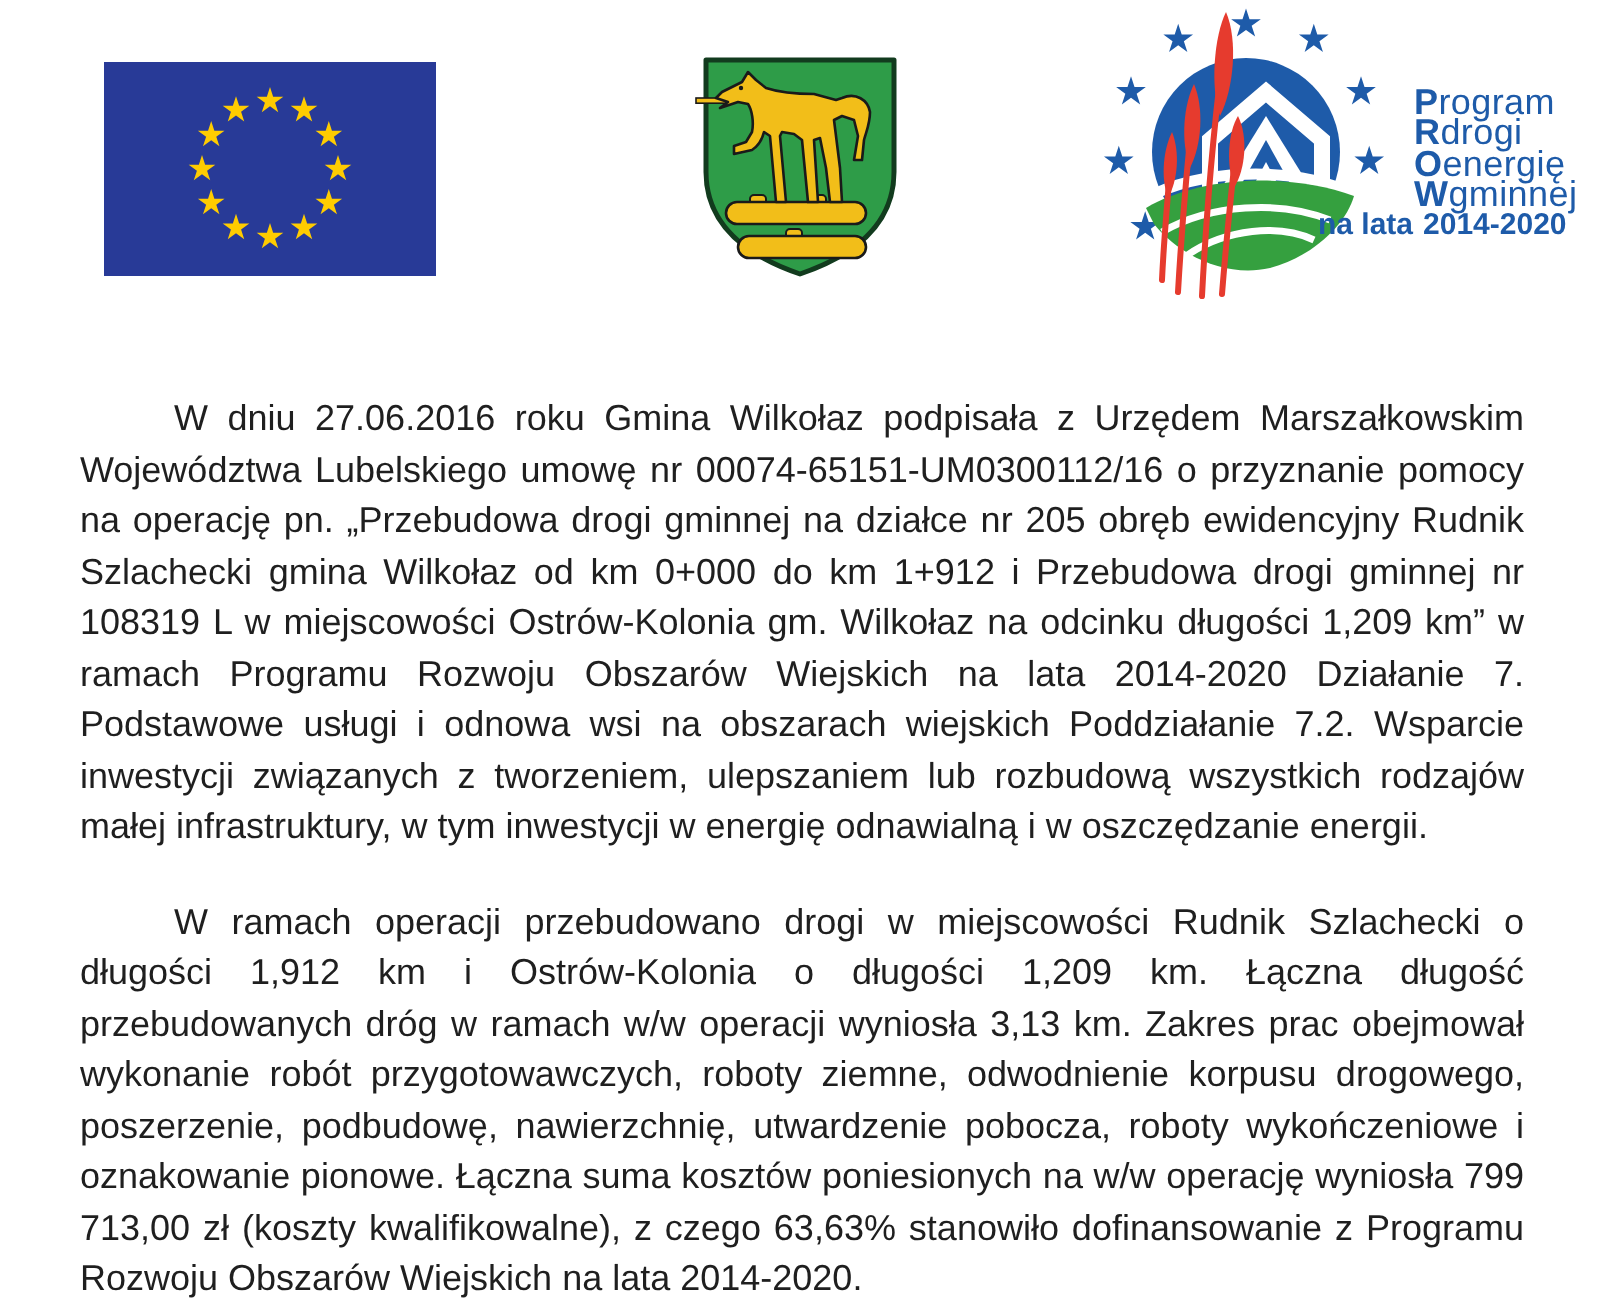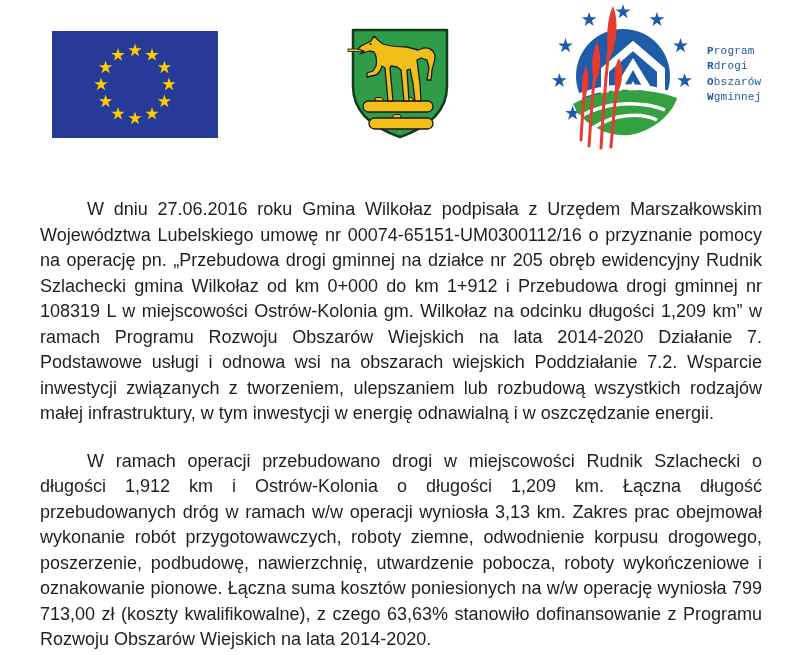--- a/index.html
+++ b/index.html
@@ -8,23 +8,22 @@
     width:799px; height:655px; position:relative; overflow:hidden;
     font-family:"Liberation Sans", sans-serif;
   }
   .logo-header { position:absolute; left:0; top:0; width:799px; height:165px; }
   .eu-flag   { position:absolute; left:52px;  top:31px; }
   .coa       { position:absolute; left:345px; top:24px; }
   .prow      { position:absolute; left:545px; top:0;   width:254px; height:155px; }
   .prow svg  { position:absolute; left:0; top:0; }
   .prow-title {
     position:absolute; left:162px; top:44px;
-    color:#1E5BA9; font-size:11px; line-height:15.4px; letter-spacing:.2px;
+    color:#1E5BA9; font-size:18px; line-height:15.4px; letter-spacing:.2px;
     white-space:nowrap;
-    font-family:Liberation Mono, monospace;
   }
   .prow-title b { font-weight:bold; }
   .prow-sub {
     position:absolute; left:114px; top:104px;
     color:#1E5BA9; font-size:15px; font-weight:600; white-space:nowrap;
   }
   .prow-sub .years { margin-left:5px; }
   .doc-body {
     position:absolute; left:40px; top:197px; width:722px;
     color:#1F1F1F; font-size:18px; line-height:25.5px;
@@ -123,22 +122,25 @@
           <path d="M68,6 C74,20 72,44 65,58 C60,44 62,18 68,6 Z"></path>
           <path d="M52,42 C57,54 56,72 50,84 C45,70 47,52 52,42 Z"></path>
           <path d="M74,58 C79,68 78,84 72,94 C68,82 69,66 74,58 Z"></path>
           <path d="M41,66 C45,76 44,90 39,99 C35,88 37,74 41,66 Z"></path>
         </g>
       </svg>
 
       <div class="prow-title">
         <div><b>P</b><span>rogram</span></div>
         <div><b>R</b><span>drogi</span></div>
-        <div><b>O</b><span>bszarów</span></div>
+        <div><b>O</b><span>energię</span></div>
         <div><b>W</b><span>gminnej</span></div>
+      </div>
+      <div class="prow-sub">
+        <span>na lata</span><span class="years">2014-2020</span>
       </div>
     </div>
   </div>
 
   <div class="doc-body">
     <p>W dniu 27.06.2016 roku Gmina Wilkołaz podpisała z Urzędem Marszałkowskim Województwa Lubelskiego umowę nr 00074-65151-UM0300112/16 o przyznanie pomocy na operację pn. „Przebudowa drogi gminnej na działce nr 205 obręb ewidencyjny Rudnik Szlachecki gmina Wilkołaz od km 0+000 do km 1+912 i Przebudowa drogi gminnej nr 108319 L w miejscowości Ostrów-Kolonia gm. Wilkołaz na odcinku długości 1,209 km” w ramach Programu Rozwoju Obszarów Wiejskich na lata 2014-2020 Działanie 7. Podstawowe usługi i odnowa wsi na obszarach wiejskich Poddziałanie 7.2. Wsparcie inwestycji związanych z tworzeniem, ulepszaniem lub rozbudową wszystkich rodzajów małej infrastruktury, w tym inwestycji w energię odnawialną i w oszczędzanie energii.</p>
     <p>W ramach operacji przebudowano drogi w miejscowości Rudnik Szlachecki o długości 1,912 km i Ostrów-Kolonia o długości 1,209 km. Łączna długość przebudowanych dróg w ramach w/w operacji wyniosła 3,13 km. Zakres prac obejmował wykonanie robót przygotowawczych, roboty ziemne, odwodnienie korpusu drogowego, poszerzenie, podbudowę, nawierzchnię, utwardzenie pobocza, roboty wykończeniowe i oznakowanie pionowe. Łączna suma kosztów poniesionych na w/w operację wyniosła 799 713,00 zł (koszty kwalifikowalne), z czego 63,63% stanowiło dofinansowanie z Programu Rozwoju Obszarów Wiejskich na lata 2014-2020.</p>
   </div>
 
 </div>

